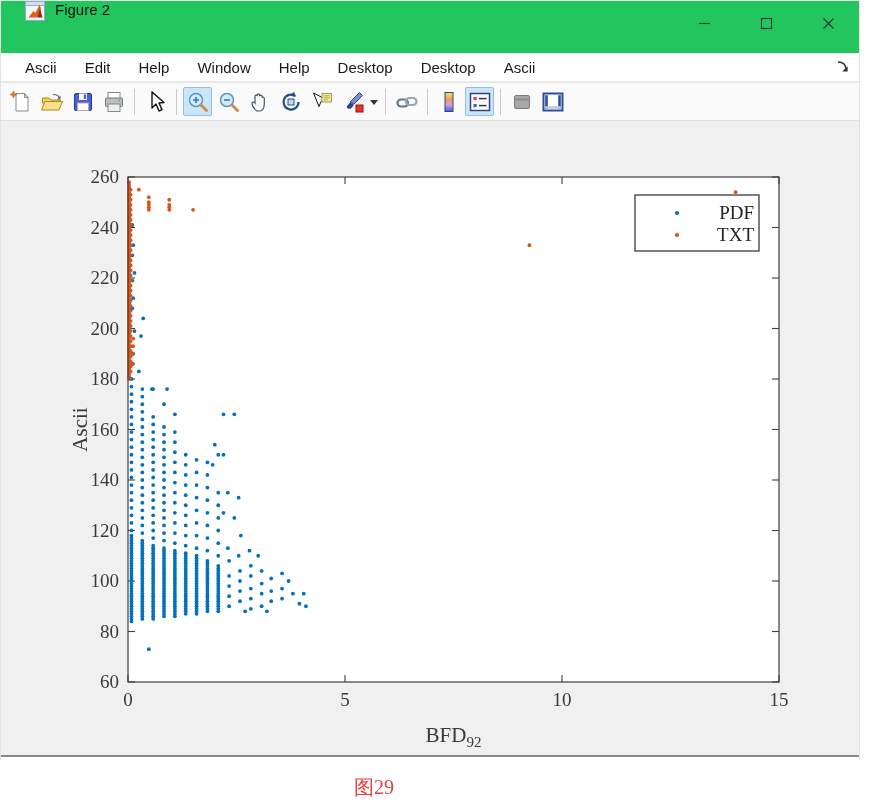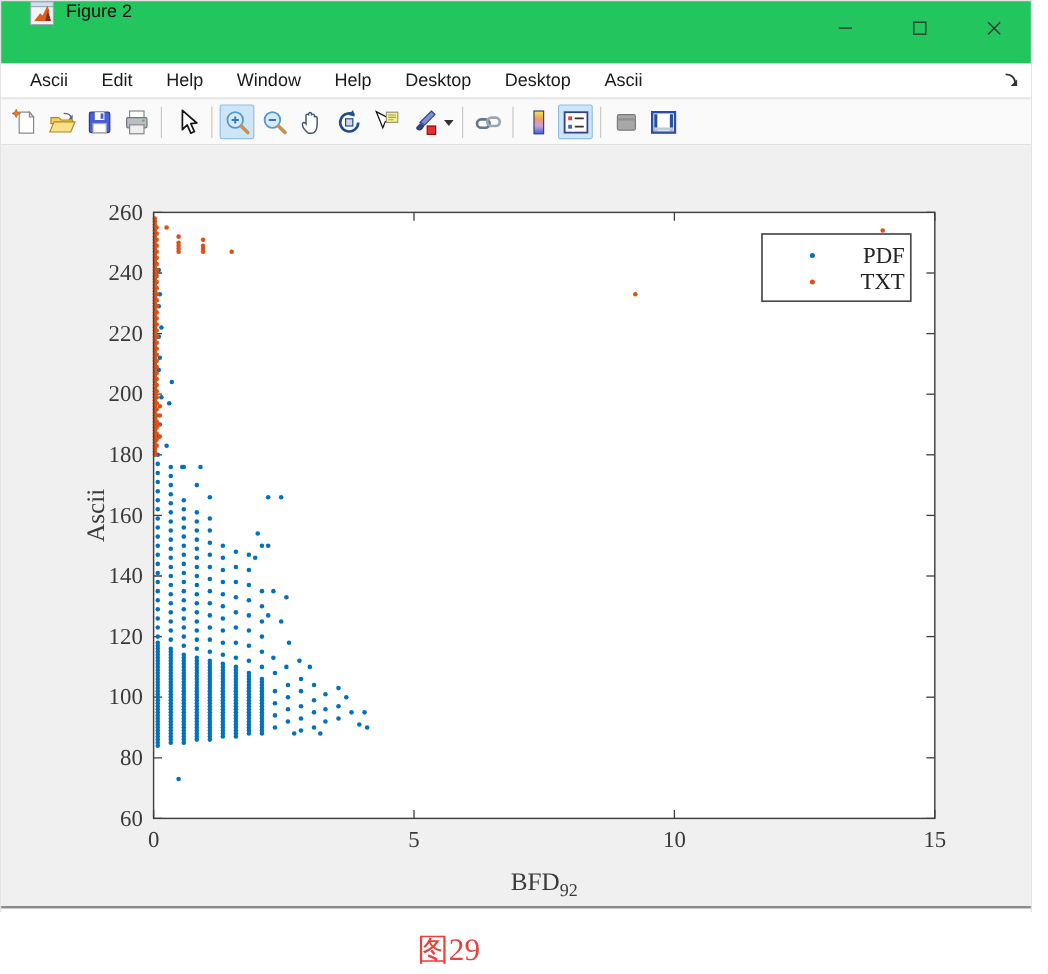--- a/index.html
+++ b/index.html
@@ -17,21 +17,21 @@
   .dock-arrow { position:absolute; right:8px; top:6px; width:16px; height:16px; }
   
   .toolbar { height:38px; display:flex; align-items:center; background:#fafafa; padding-left:4px; border-bottom:1px solid #e0e0e0; }
   .tb-btn { width:29px; height:29px; margin:0 1px; display:flex; align-items:center; justify-content:center; border:1px solid transparent; border-radius:2px; }
   .tb-btn svg { width:24px; height:24px; }
   .tb-sep { width:1px; height:26px; background:#c9c9c9; margin:0 5px; }
   .tb-dd { width:12px; height:29px; display:flex; align-items:center; justify-content:center; }
   
   .figure-canvas { position:relative; width:858px; height:636px; background:#f0f0f0; border-bottom:2px solid #8a8a8a; }
   
-  .figure-caption { width:748px; text-align:center; margin-top:14px; font-family:"Liberation Serif", serif; font-size:26px; }
+  .figure-caption { width:748px; text-align:center; margin-top:14px; font-family:"Liberation Serif", serif; font-size:20px; }
 </style>
 </head>
 <body>
 
 <div class="figure-window">
 
   <div class="titlebar">
     <svg class="app-icon" viewBox="0 0 20 20">
       <rect x="0.5" y="0.5" width="19" height="19" fill="#f2f6fa" stroke="#9aaabb"></rect>
       <rect x="0.5" y="0.5" width="19" height="4" fill="#cfe0ef" stroke="#9aaabb"></rect>

